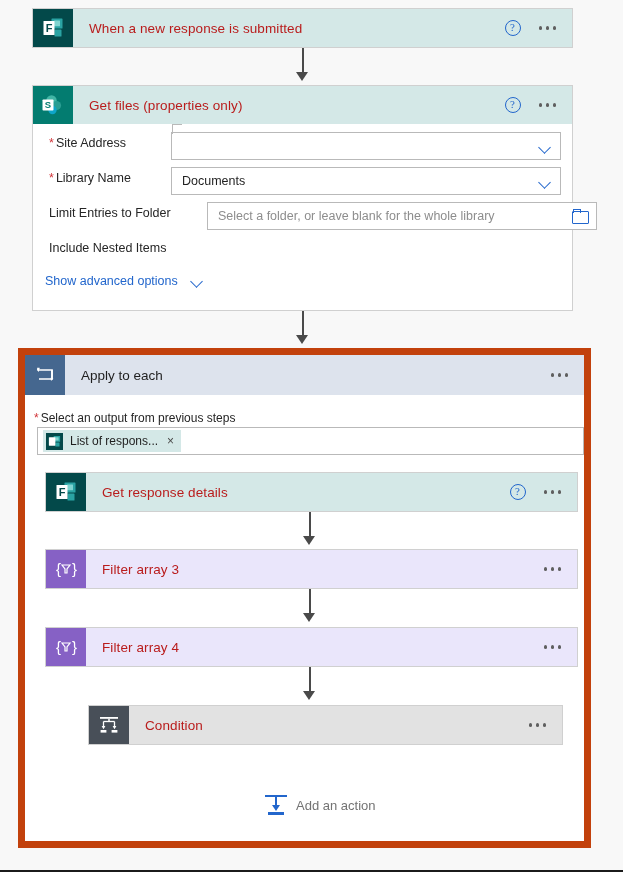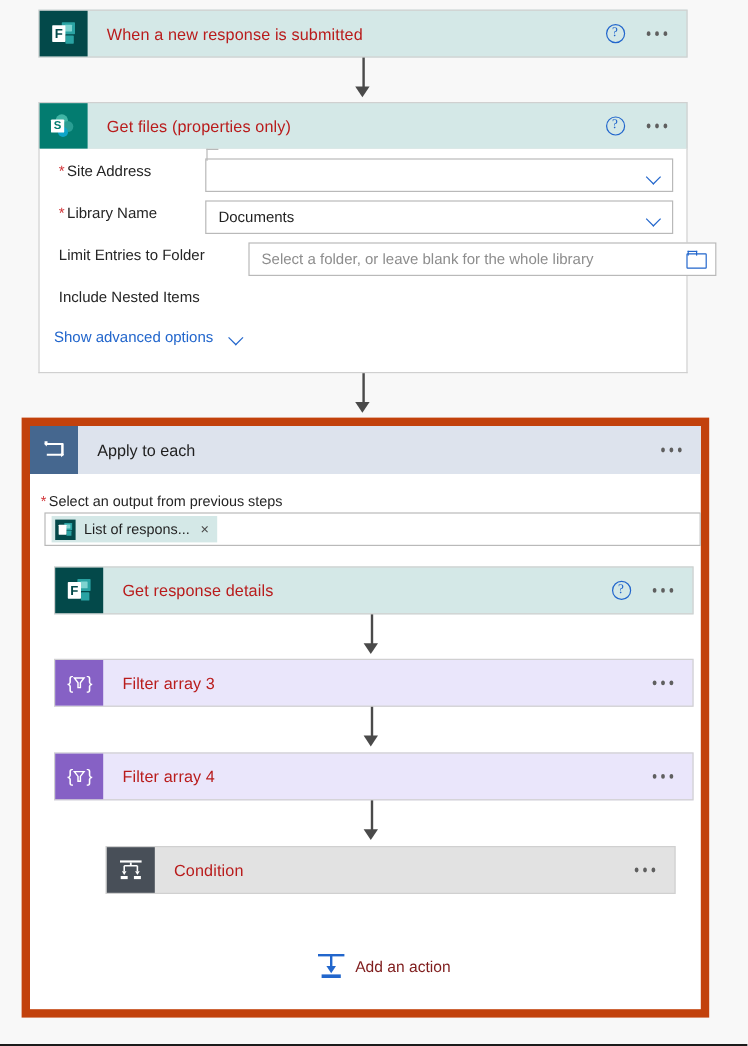--- a/index.html
+++ b/index.html
@@ -179,21 +179,21 @@
   .token .tk-ico {
     width: 17px; height: 17px; background:#03494a;
     display:flex; align-items:center; justify-content:center;
   }
   .token .tk-x { color:#4a4a4a; font-size: 12px; cursor:pointer; margin-left:2px; }
 
   
   #add-action {
     position: absolute; left: 240px; top: 440px;
     display: flex; align-items: center; gap: 9px;
-    color: #7f1d1d; font-size: 13px; cursor: pointer;
+    color: #737373; font-size: 13px; cursor: pointer;
   }
   .add-ico { width: 22px; height: 20px; position: relative; }
   .add-ico .bar-t { position:absolute; left:0; top:0; width:22px; height:1.6px; background:#2266cc; }
   .add-ico .stem  { position:absolute; left:10.2px; top:1px; width:1.6px; height:11px; background:#2266cc; }
   .add-ico .head  { position:absolute; left:6.5px; top:10px; width:0;height:0;
                     border-left:4.5px solid transparent; border-right:4.5px solid transparent;
                     border-top:6px solid #2266cc; }
   .add-ico .bar-b { position:absolute; left:3px; top:17px; width:16px; height:3.2px; background:#2266cc; }
 
   

